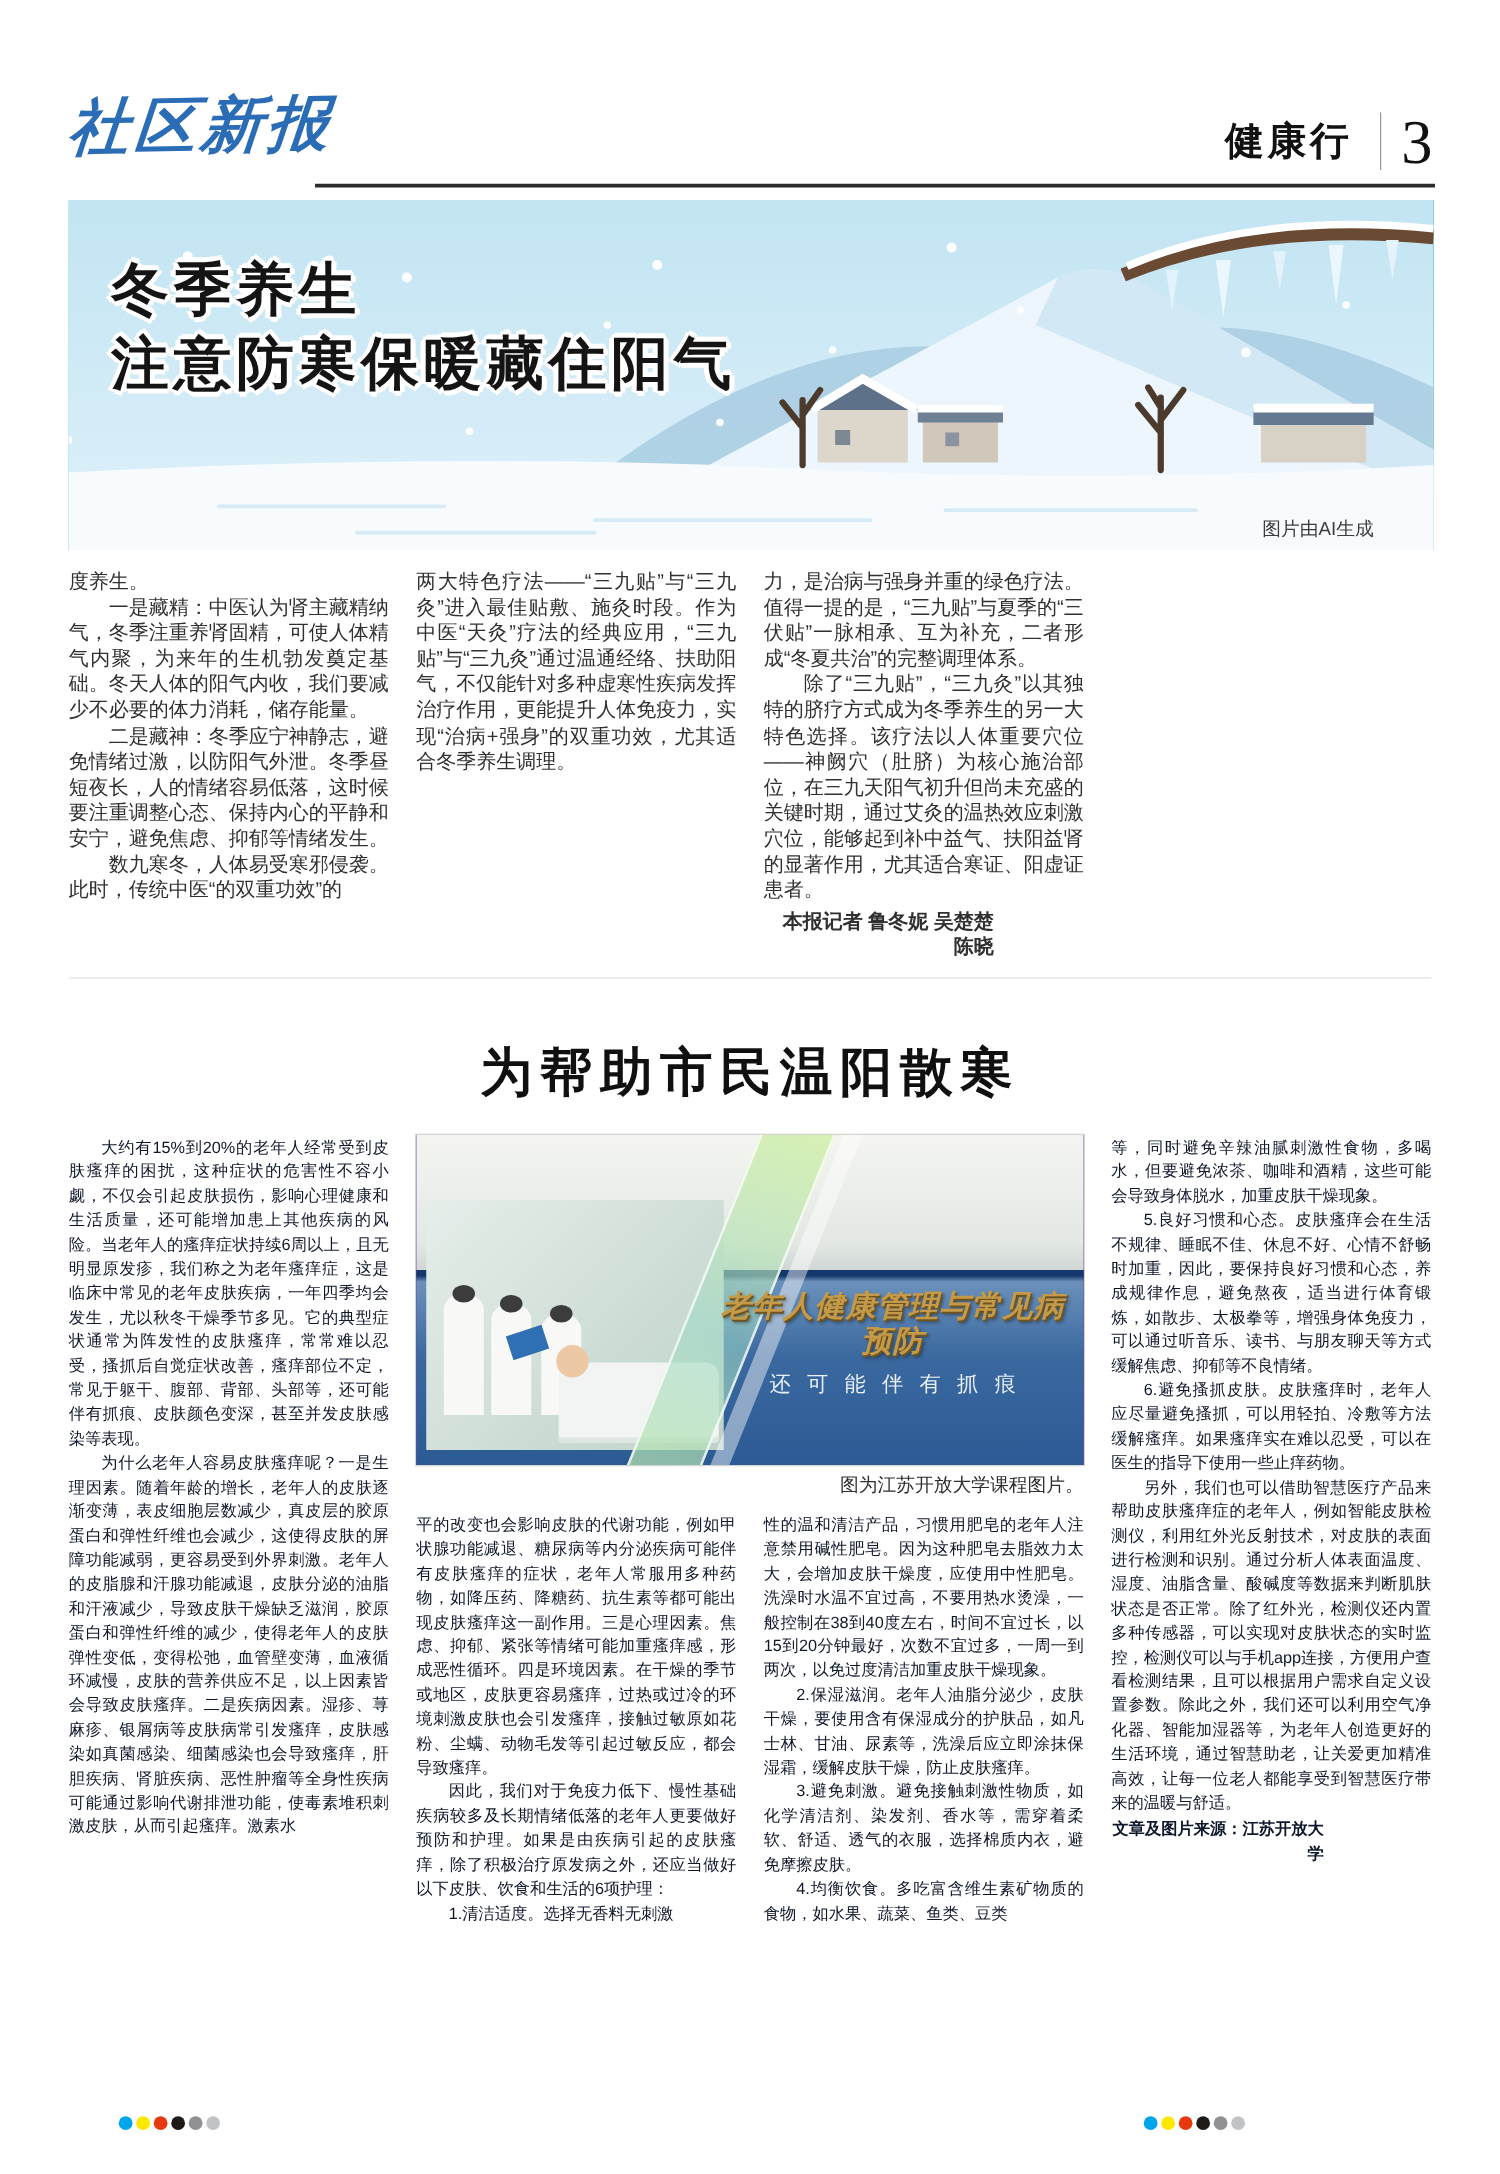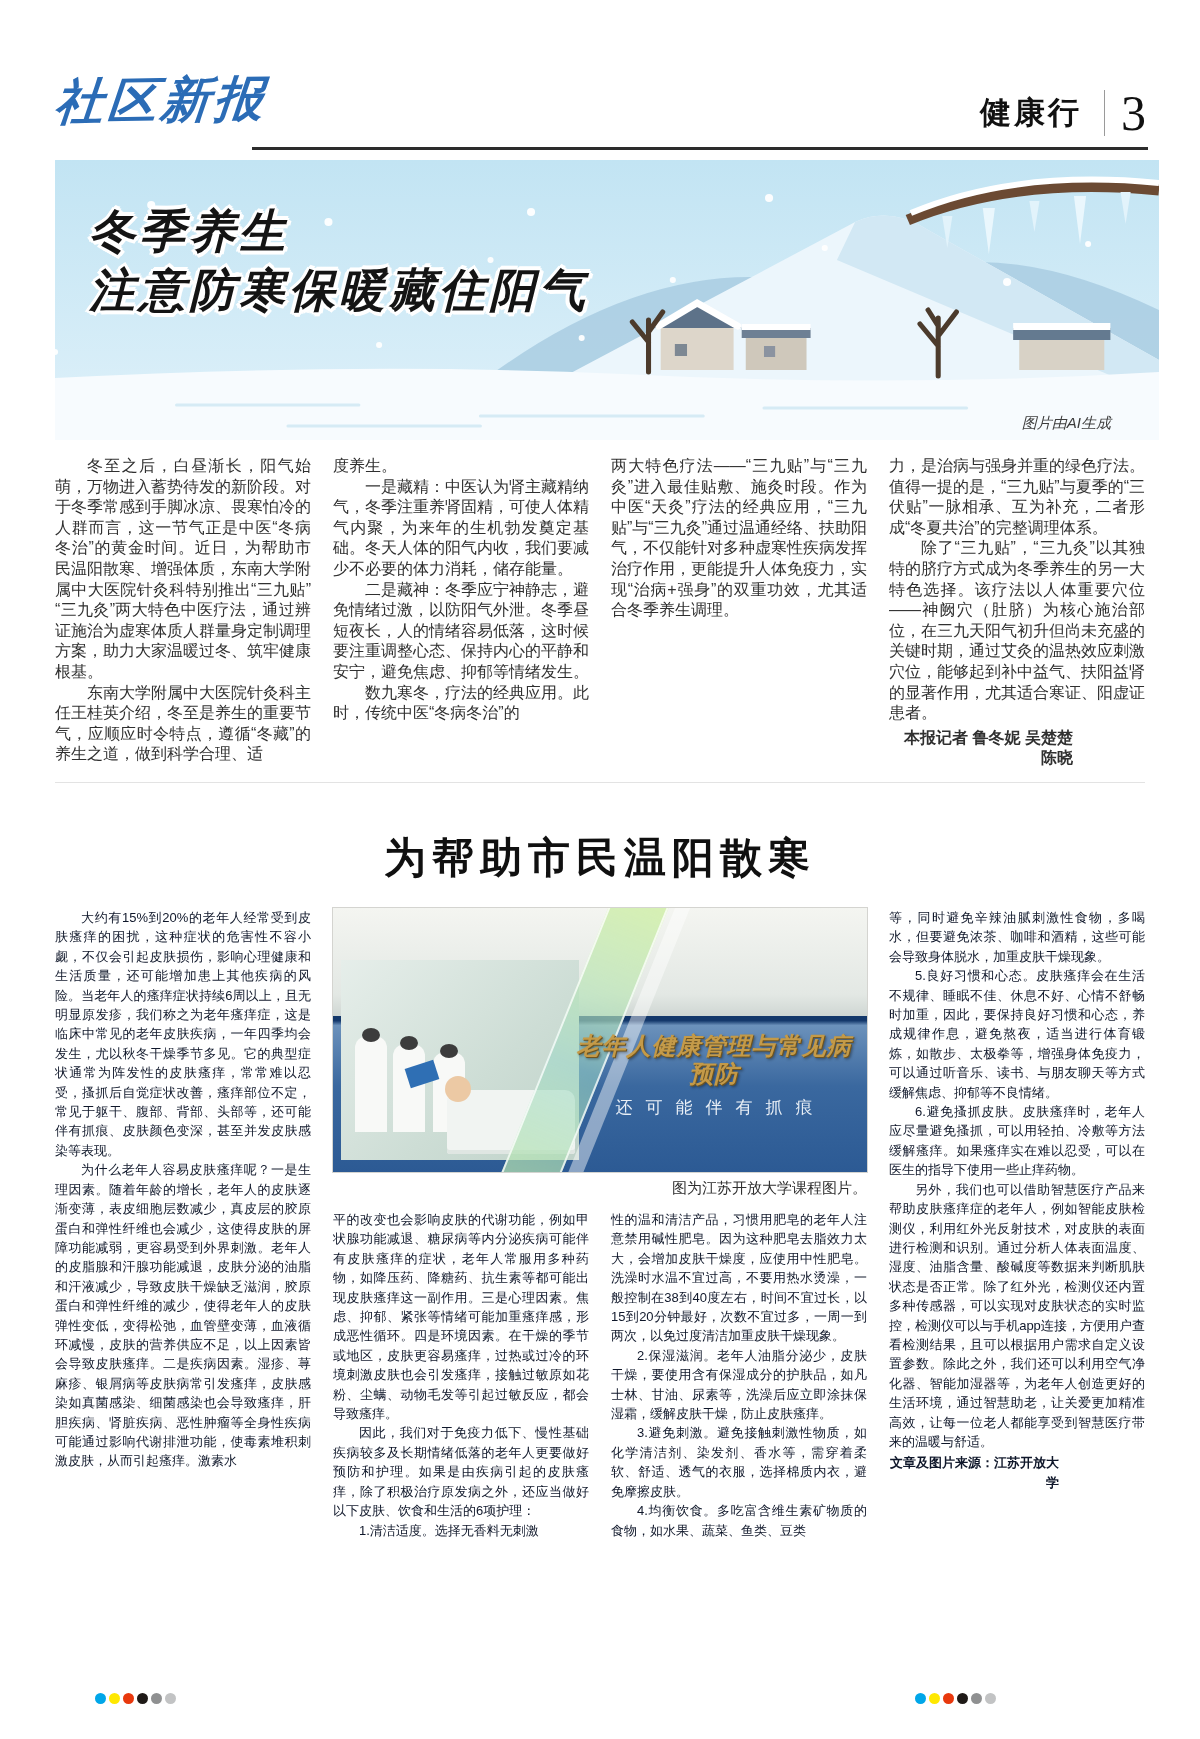--- a/index.html
+++ b/index.html
@@ -19,21 +19,21 @@
   .meta { position:absolute; left:197px; top:6px; }
   .meta-date { font-size:17px; font-weight:bold; color:#1c1c1c; letter-spacing:1px; }
   .meta-editors { font-size:15px; color:#2a2a2a; margin-top:12px; letter-spacing:0.5px; }
   .section-cluster { position:absolute; right:2px; bottom:12px; display:flex; align-items:center; }
   .section-name { font-size:31px; font-weight:bold; color:#111; letter-spacing:3px; }
   .section-bar { width:1px; height:46px; background:#9a9a9a; margin:0 16px 0 22px; }
   .page-no { font-family:"Liberation Serif","DejaVu Serif",serif; font-size:50px; color:#111; line-height:1; }
   .header-rule { position:absolute; left:197px; right:0; bottom:0; height:3px; background:#2c2c2c; }
 
   
-  .banner { position:absolute; left:55px; right:41px; top:160px; height:280px; overflow:hidden; background:#14b8a6;font-style:italic; }
+  .banner { position:absolute; left:55px; right:53px; top:160px; height:280px; overflow:hidden; background:#14b8a6; }
   .banner svg { position:absolute; inset:0; width:100%; height:100%; display:block; }
   .banner-title { position:absolute; left:34px; top:42px; z-index:3; color:#141414; font-weight:900; }
   .bt-line {
     display:block; font-size:46px; letter-spacing:4px; line-height:1.28; white-space:nowrap;
     text-shadow: 3px 0 0 #fff,-3px 0 0 #fff,0 3px 0 #fff,0 -3px 0 #fff,
                  2px 2px 0 #fff,-2px 2px 0 #fff,2px -2px 0 #fff,-2px -2px 0 #fff,
                  4px 1px 0 #fff,-4px 1px 0 #fff,1px 4px 0 #fff,1px -4px 0 #fff;
   }
   .banner-credit { position:absolute; right:48px; bottom:7px; z-index:3; font-size:15px; color:#3c3c3c;text-align:right; }
 
@@ -174,28 +174,24 @@
   </svg>
   <div class="banner-title">
     <span class="bt-line">冬季养生</span>
     <span class="bt-line">注意防寒保暖藏住阳气</span>
   </div>
   <div class="banner-credit">图片由AI生成</div>
 </div>
 
 <div class="a1-body cols">
   <div>
-      <p class="para indent">冬至之后，白昼渐长，阳气始萌，万物进入蓄势待发的新阶段。对于冬季常感到手脚冰凉、畏寒怕冷的人群而言，这一节气正是中医“冬病冬治”的黄金时间。近日，为帮助市民温阳散寒、增强体质，东南大学附属中大医院针灸科特别推出“三九贴”“三九灸”两大特色中医疗法，通过辨证施治为虚寒体质人群量身定制调理方案，助力大家温暖过冬、筑牢健康根基。</p>
-      <p class="para indent">东南大学附属中大医院针灸科主任王桂英介绍，冬至是养生的重要节气，应顺应时令特点，遵循“冬藏”的养生之道，做到科学合理、适</p>
-    </div>
-  <div>
       <p class="para flush">度养生。</p>
       <p class="para indent">一是藏精：中医认为肾主藏精纳气，冬季注重养肾固精，可使人体精气内聚，为来年的生机勃发奠定基础。冬天人体的阳气内收，我们要减少不必要的体力消耗，储存能量。</p>
       <p class="para indent">二是藏神：冬季应宁神静志，避免情绪过激，以防阳气外泄。冬季昼短夜长，人的情绪容易低落，这时候要注重调整心态、保持内心的平静和安宁，避免焦虑、抑郁等情绪发生。</p>
-      <p class="para indent">数九寒冬，疗法的经典应用。此时，传统中医“冬病冬治”的</p>
+      <p class="para indent">数九寒冬，人体易受寒邪侵袭。此时，传统中医“的双重功效”的</p>
     </div>
   <div>
       <p class="para flush">两大特色疗法——“三九贴”与“三九灸”进入最佳贴敷、施灸时段。作为中医“天灸”疗法的经典应用，“三九贴”与“三九灸”通过温通经络、扶助阳气，不仅能针对多种虚寒性疾病发挥治疗作用，更能提升人体免疫力，实现“治病+强身”的双重功效，尤其适合冬季养生调理。</p>
     </div>
   <div>
       <p class="para flush">力，是治病与强身并重的绿色疗法。值得一提的是，“三九贴”与夏季的“三伏贴”一脉相承、互为补充，二者形成“冬夏共治”的完整调理体系。</p>
       <p class="para indent">除了“三九贴”，“三九灸”以其独特的脐疗方式成为冬季养生的另一大特色选择。该疗法以人体重要穴位——神阙穴（肚脐）为核心施治部位，在三九天阳气初升但尚未充盛的关键时期，通过艾灸的温热效应刺激穴位，能够起到补中益气、扶阳益肾的显著作用，尤其适合寒证、阳虚证患者。</p>
       <p class="para byline">本报记者 鲁冬妮 吴楚楚 陈晓</p>
     </div>
 </div>

